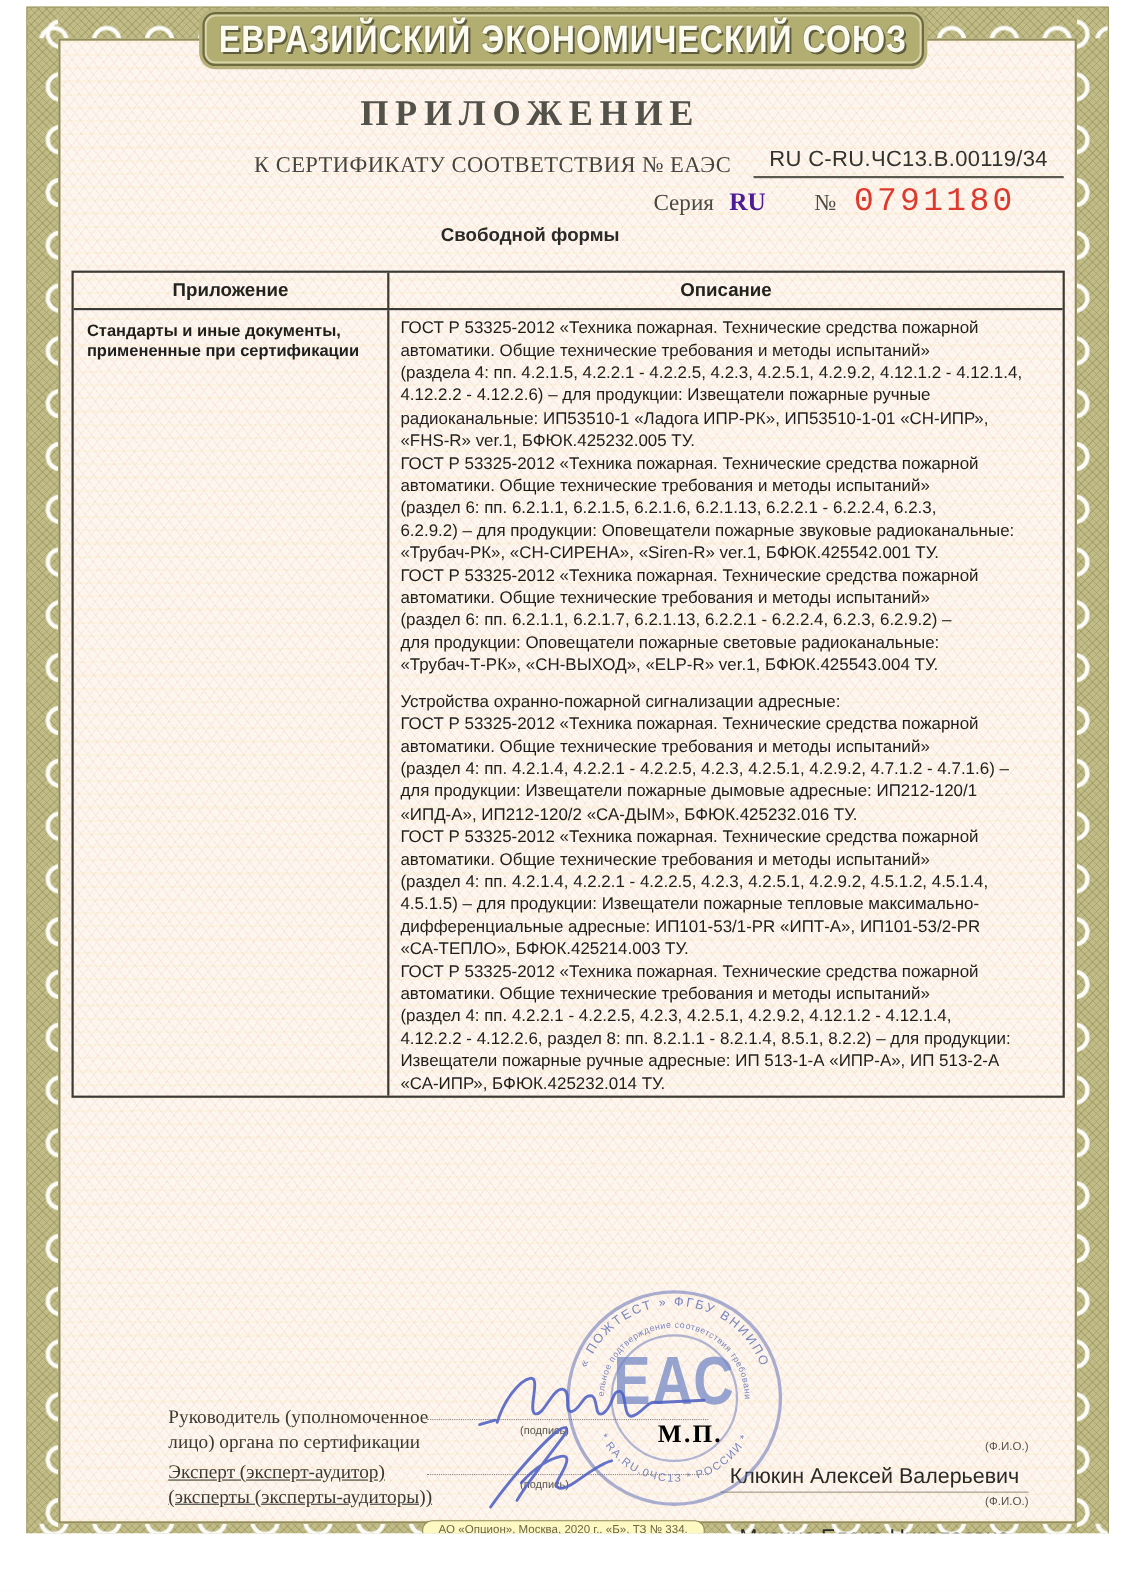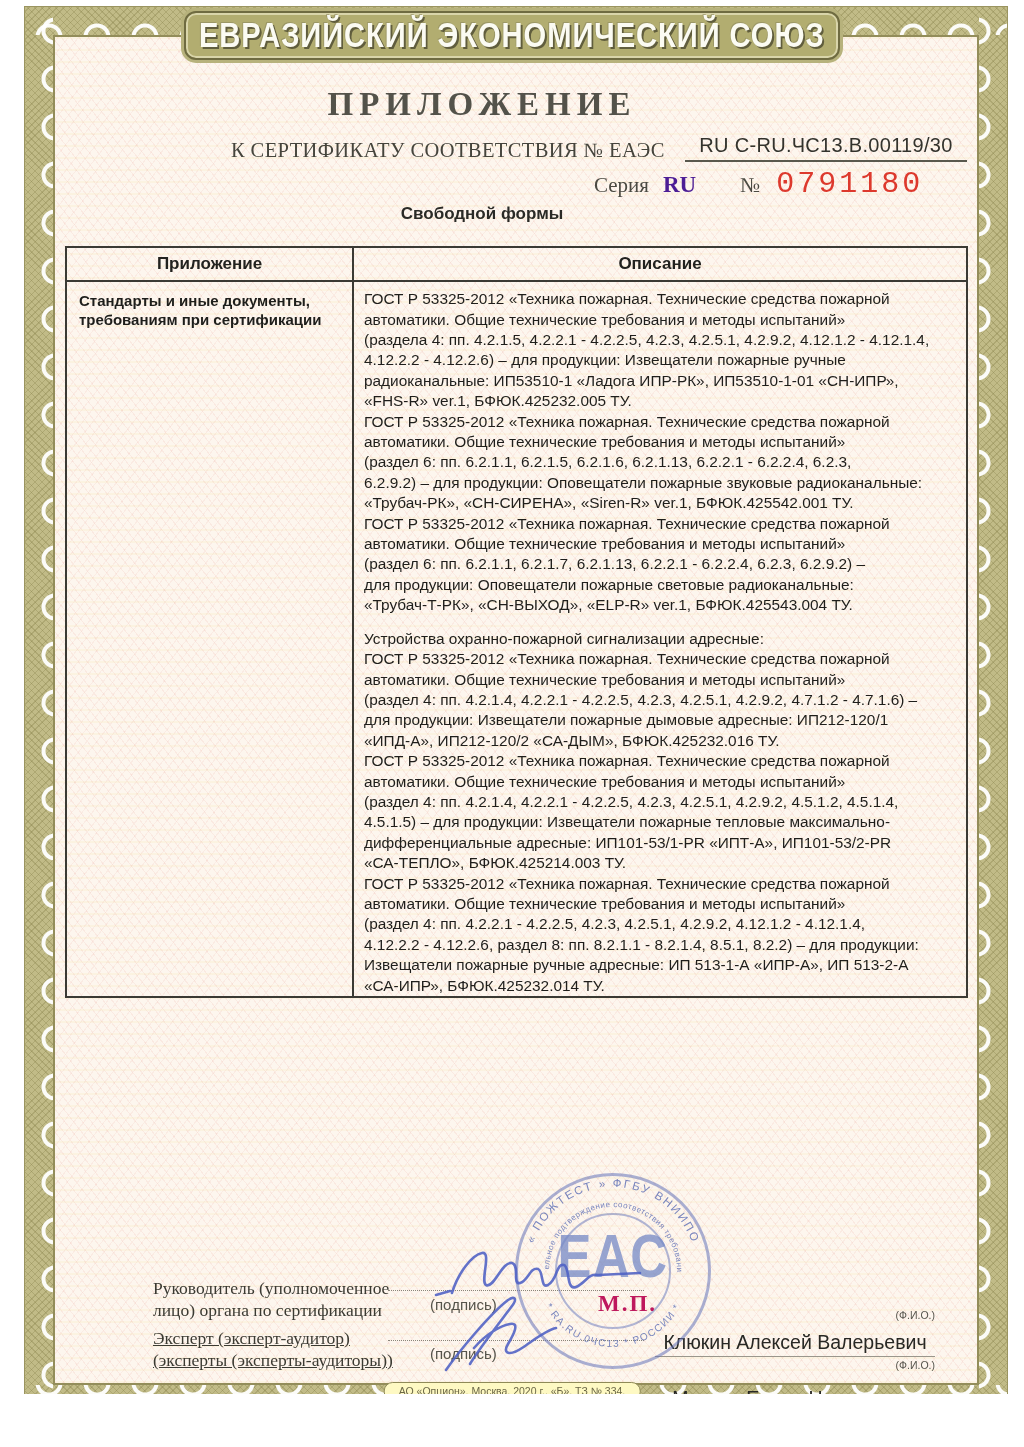--- a/index.html
+++ b/index.html
@@ -66,26 +66,26 @@
   .c2{flex:1;box-sizing:border-box;}
   .tbl-head .c1,.tbl-head .c2{display:flex;align-items:center;justify-content:center;
        font-size:17px;font-weight:bold;color:#22221f;}
   .row-label{padding:9px 12px;font-size:15px;line-height:19px;font-weight:bold;color:#1e1e1b;white-space:pre-line;}
   .desc{padding:7px 8px 0 10px;font-size:15.4px;line-height:20.4px;color:#1f1e1b;white-space:pre-line;}
   .desc + .desc{padding-top:13px;}
   
   .sig-label{position:absolute;font-family:"Liberation Serif",serif;font-size:17.5px;
        line-height:22px;color:#3b3a32;white-space:pre-line;}
   .sig-line{position:absolute;border-bottom:1.5px dotted #8a867a;}
-  .sig-caption{position:absolute;font-size:15px;color:#55534a;}
+  .sig-caption{position:absolute;font-size:10px;color:#55534a;text-align:center;}
   .fio-name{position:absolute;width:280px;text-align:center;font-size:19.5px;color:#282824;
        border-bottom:1px solid #9a968c;padding-bottom:2px;white-space:nowrap;}
   .fio-caption{position:absolute;width:280px;text-align:right;font-size:10.5px;color:#55534a;}
   .mp{position:absolute;left:598px;top:1291px;font-family:"Liberation Serif",serif;
-       font-size:23px;font-weight:bold;letter-spacing:2px;color:#be185d;z-index:4;}
+       font-size:23px;font-weight:bold;letter-spacing:2px;color:#000000;z-index:4;}
   
   .stamp{position:absolute;left:515px;top:1173px;width:196px;height:196px;z-index:2;}
   .stamp .ring{position:absolute;inset:0;border-radius:50%;border:3px solid rgba(100,115,185,.55);}
   .stamp .ring2{position:absolute;inset:40px;border-radius:50%;border:2px solid rgba(100,115,185,.5);}
   .stamp .eac{position:absolute;left:0;right:0;top:52px;text-align:center;
        font-weight:bold;font-size:62px;line-height:62px;letter-spacing:2px;
        transform:scaleX(.82);color:rgba(116,136,198,.75);}
   .stamp svg{position:absolute;inset:0;}
   .stamp text{fill:rgba(98,114,182,.85);font-family:"Liberation Sans",sans-serif;}
   
@@ -109,37 +109,37 @@
     <div class="sheet"></div>
   </div>
 
   <div class="banner">
     <span>ЕВРАЗИЙСКИЙ ЭКОНОМИЧЕСКИЙ СОЮЗ</span>
   </div>
 
   <div class="doc-title">ПРИЛОЖЕНИЕ</div>
 
   <div class="cert-line">К СЕРТИФИКАТУ СООТВЕТСТВИЯ № ЕАЭС</div>
-  <div class="cert-number">RU C-RU.ЧС13.В.00119/30</div>
+  <div class="cert-number">RU C-RU.ЧС13.В.00119/34</div>
 
   <div class="series-line">
     <span>Серия</span><span class="series-ru">RU</span><span class="num-sign">№</span><span class="blank-num">0791180</span>
   </div>
 
   <div class="form-type">Свободной формы</div>
 
   <div class="tbl">
     <div class="tbl-head">
       <div class="c1">Приложение</div>
       <div class="c2">Описание</div>
     </div>
     <div class="tbl-body">
       <div class="c1">
         <div class="row-label">Стандарты и иные документы,
-требованиям при сертификации</div>
+примененные при сертификации</div>
       </div>
       <div class="c2">
         <div class="desc">ГОСТ Р 53325-2012 «Техника пожарная. Технические средства пожарной
 автоматики. Общие технические требования и методы испытаний»
 (раздела 4: пп. 4.2.1.5, 4.2.2.1 - 4.2.2.5, 4.2.3, 4.2.5.1, 4.2.9.2, 4.12.1.2 - 4.12.1.4,
 4.12.2.2 - 4.12.2.6) – для продукции: Извещатели пожарные ручные
 радиоканальные: ИП53510-1 «Ладога ИПР-РК», ИП53510-1-01 «СН-ИПР»,
 «FHS-R» ver.1, БФЮК.425232.005 ТУ.
 ГОСТ Р 53325-2012 «Техника пожарная. Технические средства пожарной
 автоматики. Общие технические требования и методы испытаний»

